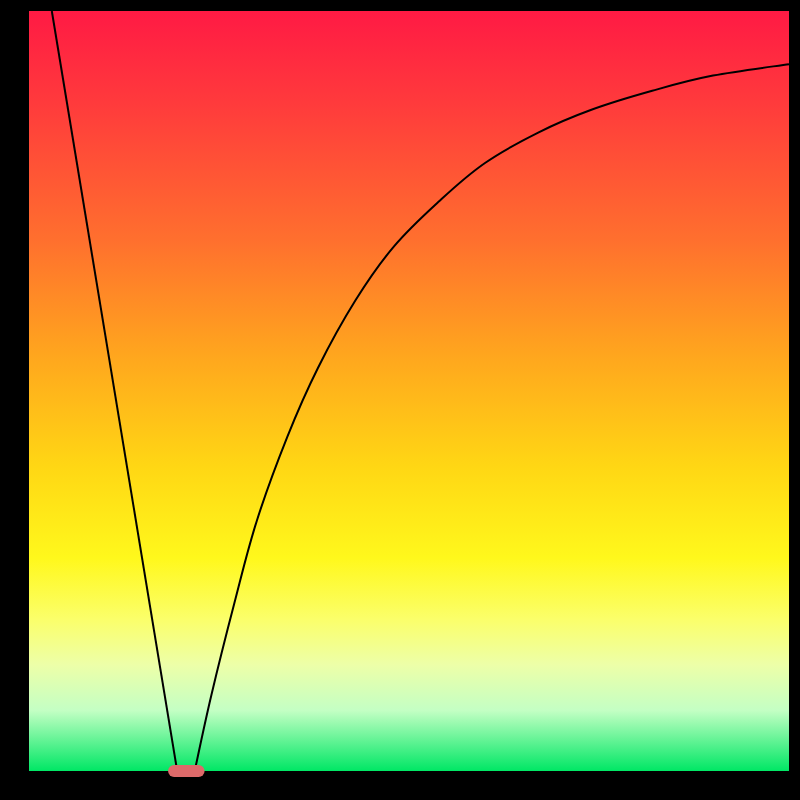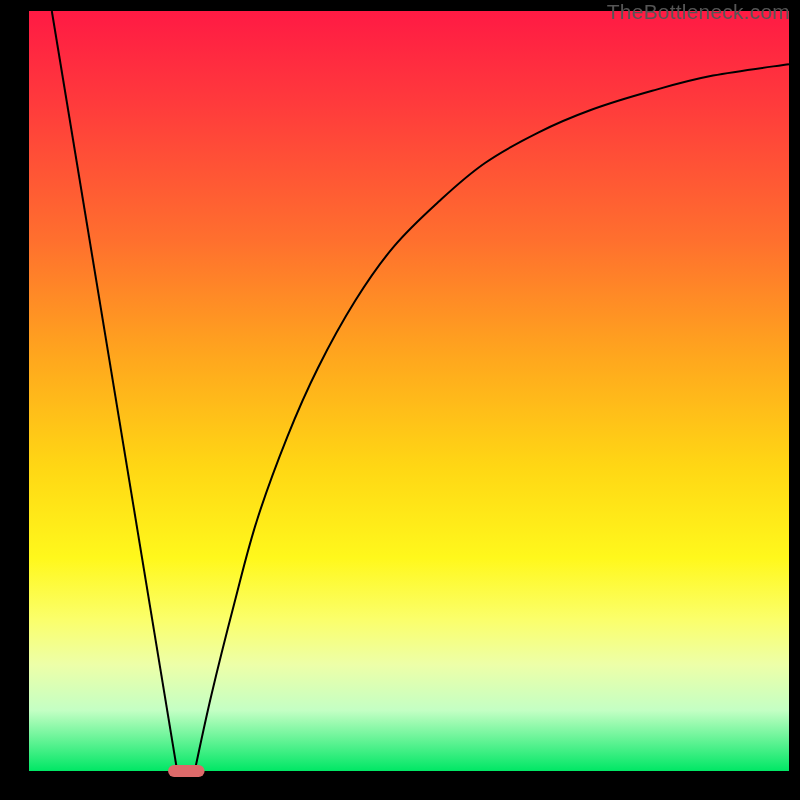--- a/index.html
+++ b/index.html
@@ -68,14 +68,13 @@
 <body>
 
 <div class="frame">
   <div class="plot-area">
     <svg viewBox="0 0 760 760">
       <path id="path-left" class="curve" d="M 22.8 0 L 148.20000000000002 760"></path>
       <path id="path-right" class="curve" d="M 165.68 760 C 168.6896 746.32, 175.28640000000001 714.096, 182.4 684 C 189.5136 653.904, 196.99200000000002 624.264, 205.20000000000002 592.8 C 213.40800000000002 561.3359999999999, 218.424 539.2959999999999, 228 509.2 C 237.576 479.104, 247.45600000000005 452.96000000000004, 258.40000000000003 425.6 C 269.34400000000005 398.24, 276.488 381.824, 288.8 357.2 C 301.112 332.57599999999996, 313.12 310.688, 326.8 288.8 C 340.48 266.91200000000003, 349.752 253.38400000000001, 364.8 235.60000000000002 C 379.848 217.81600000000003, 393.98400000000004 205.048, 410.40000000000003 190 C 426.81600000000003 174.952, 438.216 164.31199999999998, 456 152 C 473.784 139.68800000000002, 490.04800000000006 131.17600000000004, 509.20000000000005 121.60000000000002 C 528.3520000000001 112.02400000000002, 541.88 106.32399999999997, 562.4 98.79999999999995 C 582.92 91.27599999999994, 601.3119999999999 85.95599999999995, 623.1999999999999 79.79999999999995 C 645.088 73.64399999999996, 659.376 69.38800000000003, 684 64.60000000000002 C 708.624 59.81200000000002, 746.32 55.251999999999946, 760 53.19999999999993"></path>
       <rect id="marker-rect" class="marker" rx="6" ry="6" x="139.07999999999998" y="753.92" width="36.480000000000004" height="12.16" fill="#dd6a6a"></rect>
     </svg>
   </div>
-  <div class="watermark">TheBottleneck.com</div>
 </div>
 
 </body></html>

